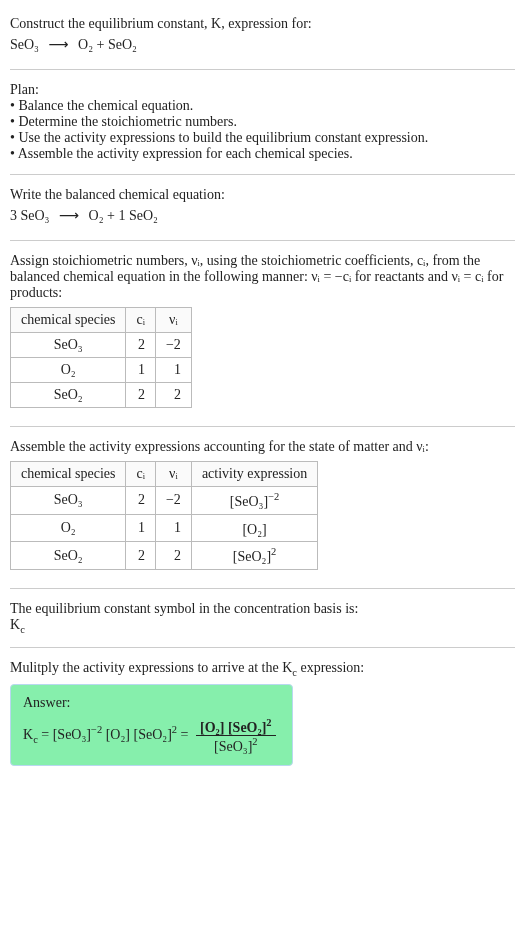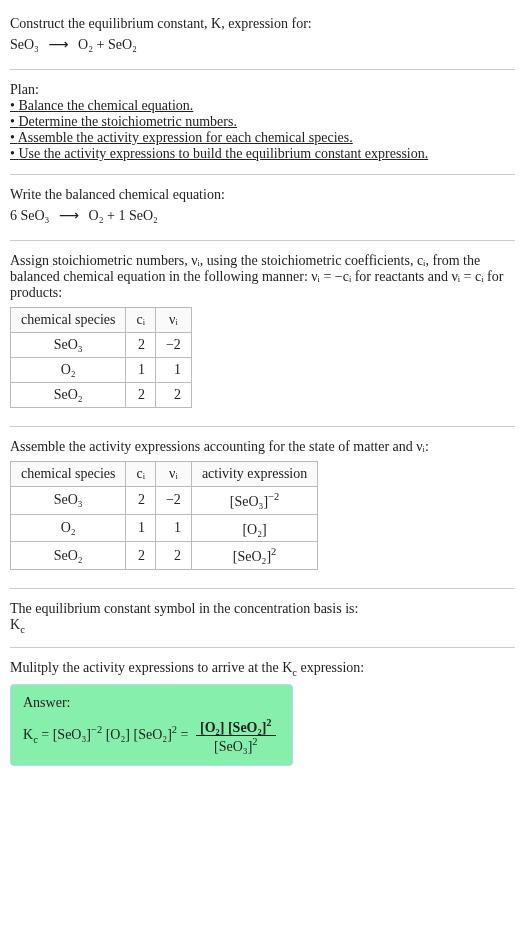--- a/index.html
+++ b/index.html
@@ -40,21 +40,21 @@
 }
 .frac {
   display: inline-block;
   vertical-align: middle;
   text-align: center;
   margin: 0 4px;
 }
 .frac .num { display: block; padding: 0 4px; border-bottom: 1px solid #222; font-weight: bold; }
 .frac .den { display: block; padding: 0 4px; }
 .kceq { margin-top: 6px; text-align: center; }
-ul.plain { list-style: none; padding-left: 0; text-decoration: underline; }
+ul.plain { list-style: none; padding-left: 0; }
 ul.plain li::before { content: "• "; }
 </style>
 </head>
 <body>
 
 <div class="section">
   <div>
     <span>Construct the equilibrium constant, K, expression for:</span>
   </div>
   <div class="eq">
@@ -63,30 +63,30 @@
     <span>O₂ + SeO₂</span>
   </div>
 </div>
 <hr class="sep">
 
 <div class="section">
   <div>Plan:</div>
   <ul class="plain">
     <li>Balance the chemical equation.</li>
     <li>Determine the stoichiometric numbers.</li>
+    <li>Use the activity expressions to build the equilibrium constant expression.</li>
     <li>Assemble the activity expression for each chemical species.</li>
-    <li>Use the activity expressions to build the equilibrium constant expression.</li>
   </ul>
 </div>
 <hr class="sep">
 
 <div class="section">
   <div>Write the balanced chemical equation:</div>
   <div class="eq">
-    <span>6 SeO₃</span>
+    <span>3 SeO₃</span>
     <span class="arrow">⟶</span>
     <span>O₂ + 1 SeO₂</span>
   </div>
 </div>
 <hr class="sep">
 
 <div class="section">
   <div>Assign stoichiometric numbers, νᵢ, using the stoichiometric coefficients, cᵢ, from the balanced chemical equation in the following manner: νᵢ = −cᵢ for reactants and νᵢ = cᵢ for products:</div>
   <table>
     <tbody>

